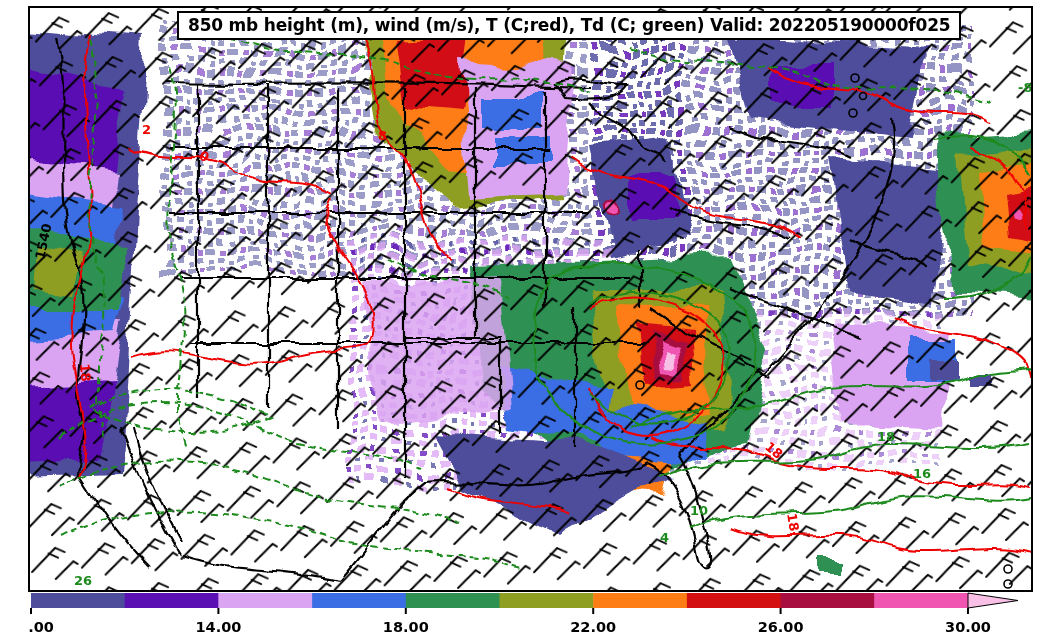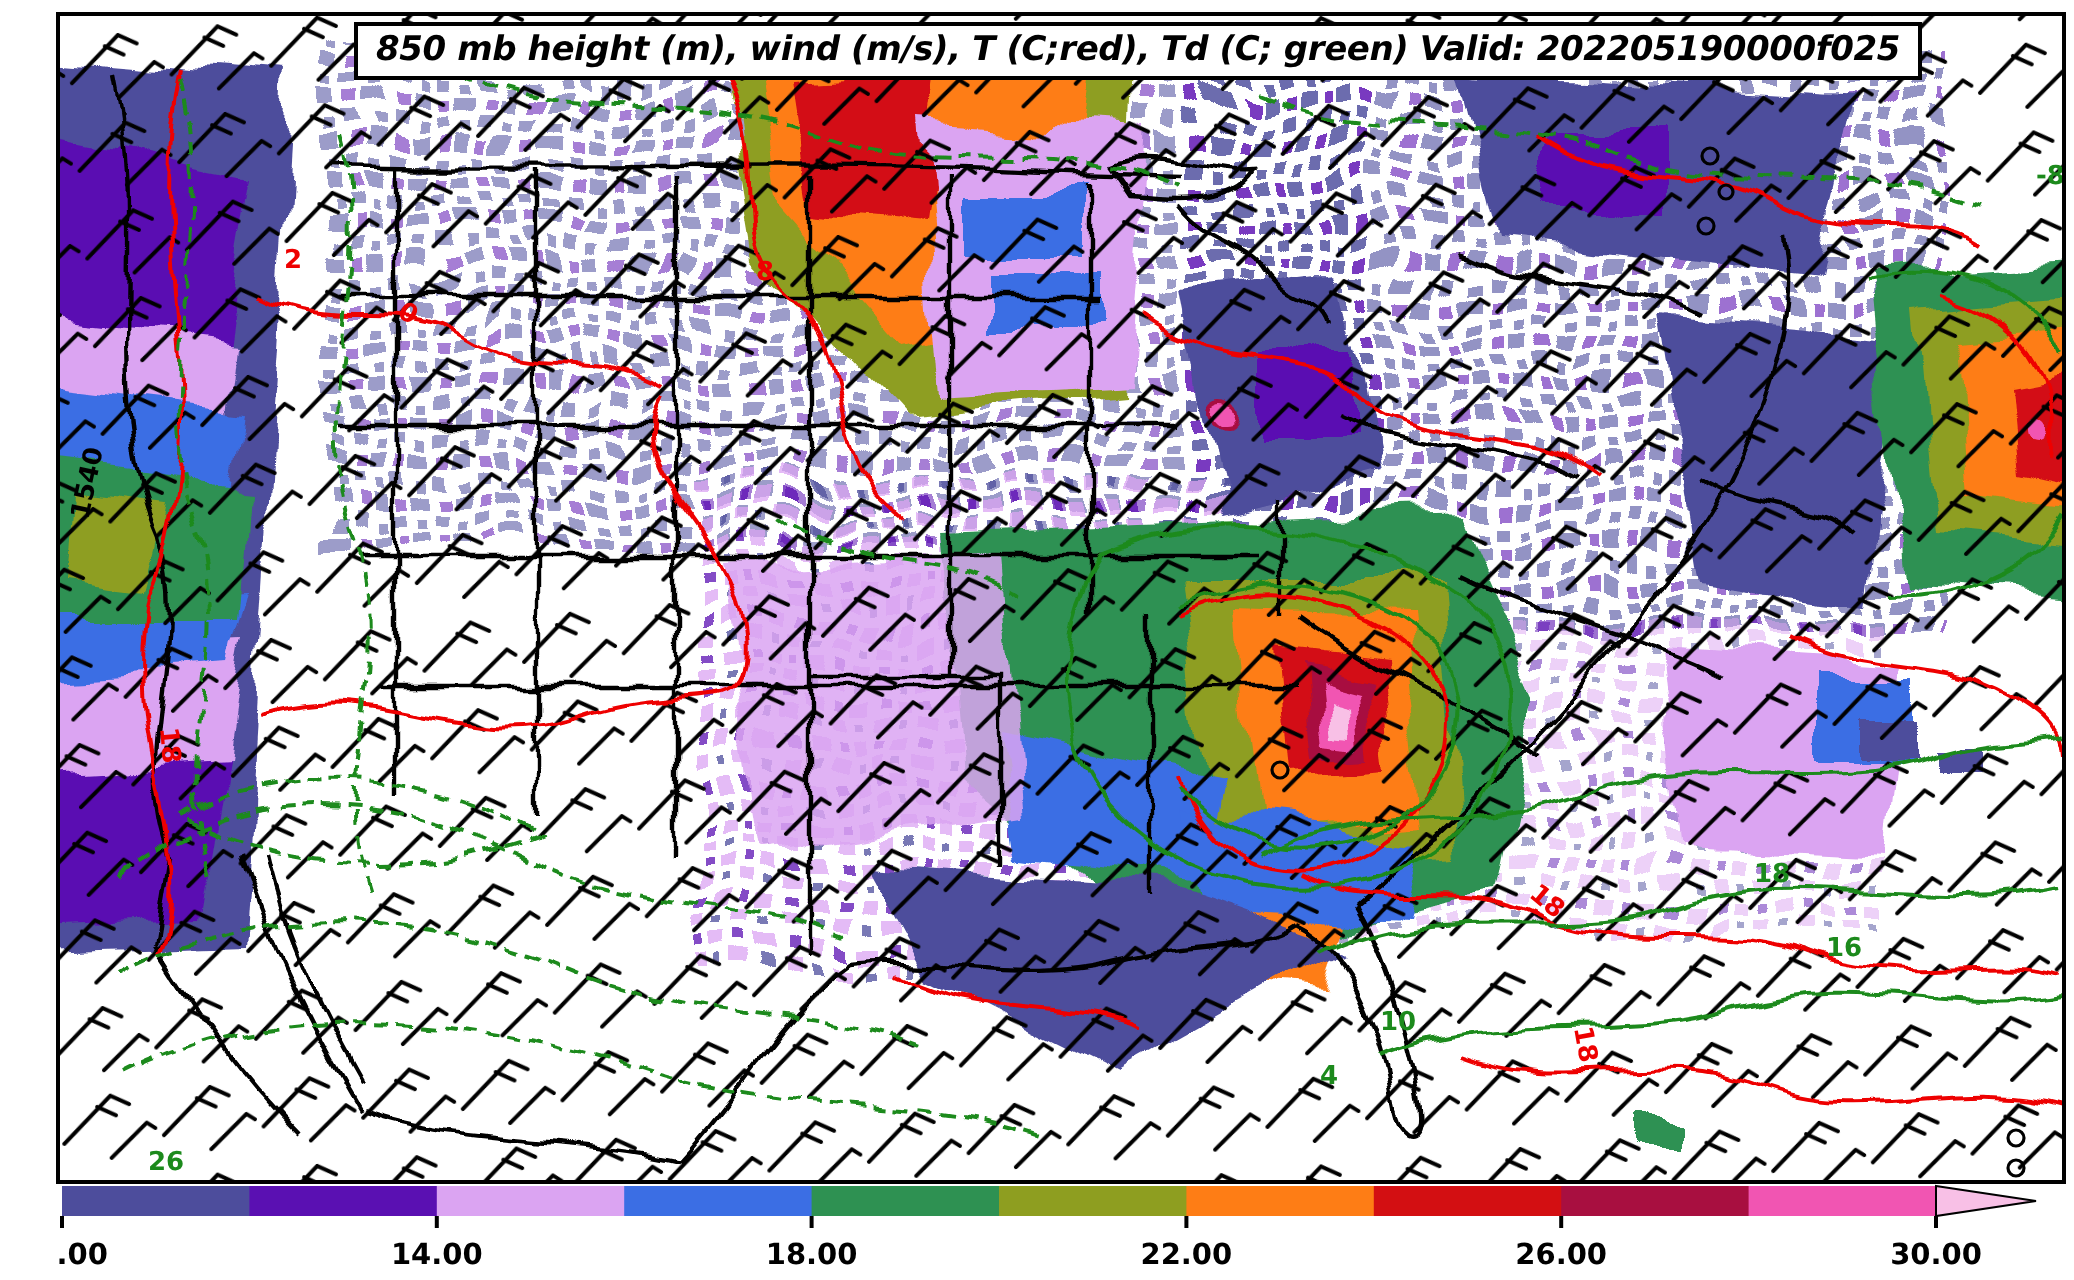--- a/index.html
+++ b/index.html
@@ -1,21 +1,21 @@
 <!DOCTYPE html>
 <html><head>
 <meta charset="utf-8">
 <style>
   html,body{margin:0;padding:0;background:#fff;}
   .stage{position:relative;width:1037px;height:640px;background:#fff;overflow:hidden;
          font-family:"DejaVu Sans","Liberation Sans",sans-serif;}
   .map-svg{position:absolute;left:28px;top:6px;width:1001px;height:582px;
            border:2px solid #000;background:#fff;display:block;}
   .title-box{position:absolute;left:177px;top:11px;background:#fff;border:2px solid #000;
-             padding:2px 9px 3px 9px;font-size:17px;font-weight:bold;font-style:italic;
+             padding:2px 9px 3px 9px;font-size:17px;font-weight:bold;
              color:#000;white-space:nowrap;z-index:5;letter-spacing:-0.2px;}
   .cbar-svg{position:absolute;left:28px;top:591px;width:1010px;height:48px;display:block;}
   .cbar-label{font-family:"DejaVu Sans","Liberation Sans",sans-serif;font-weight:bold;}
 </style>
 </head>
 <body>
 
 <div class="stage">
 
   <svg class="map-svg" viewBox="0 0 1001 582" xmlns="http://www.w3.org/2000/svg">

